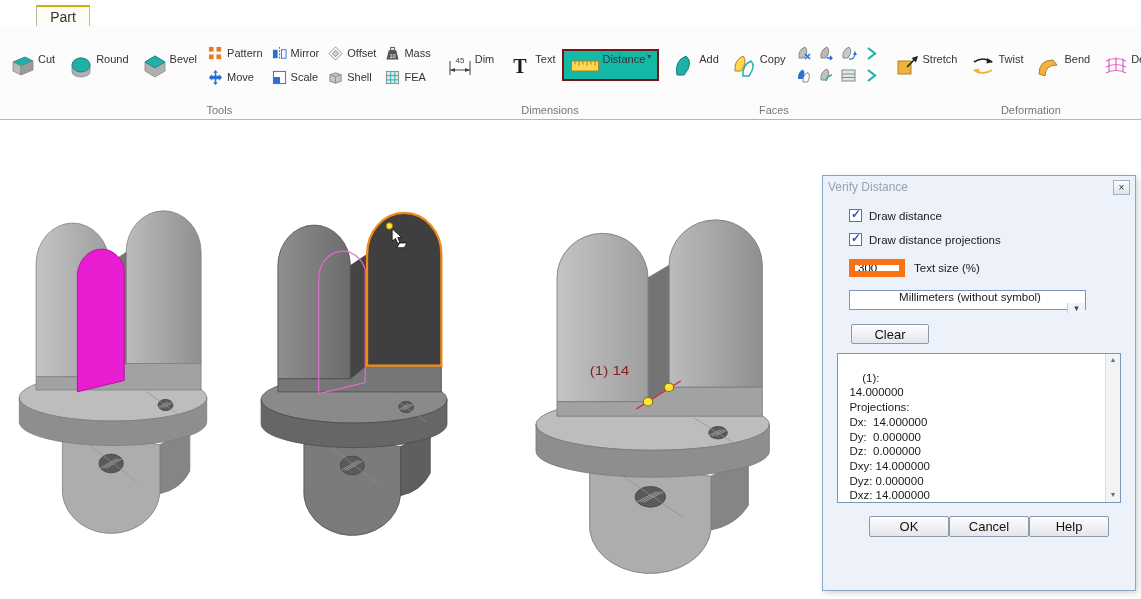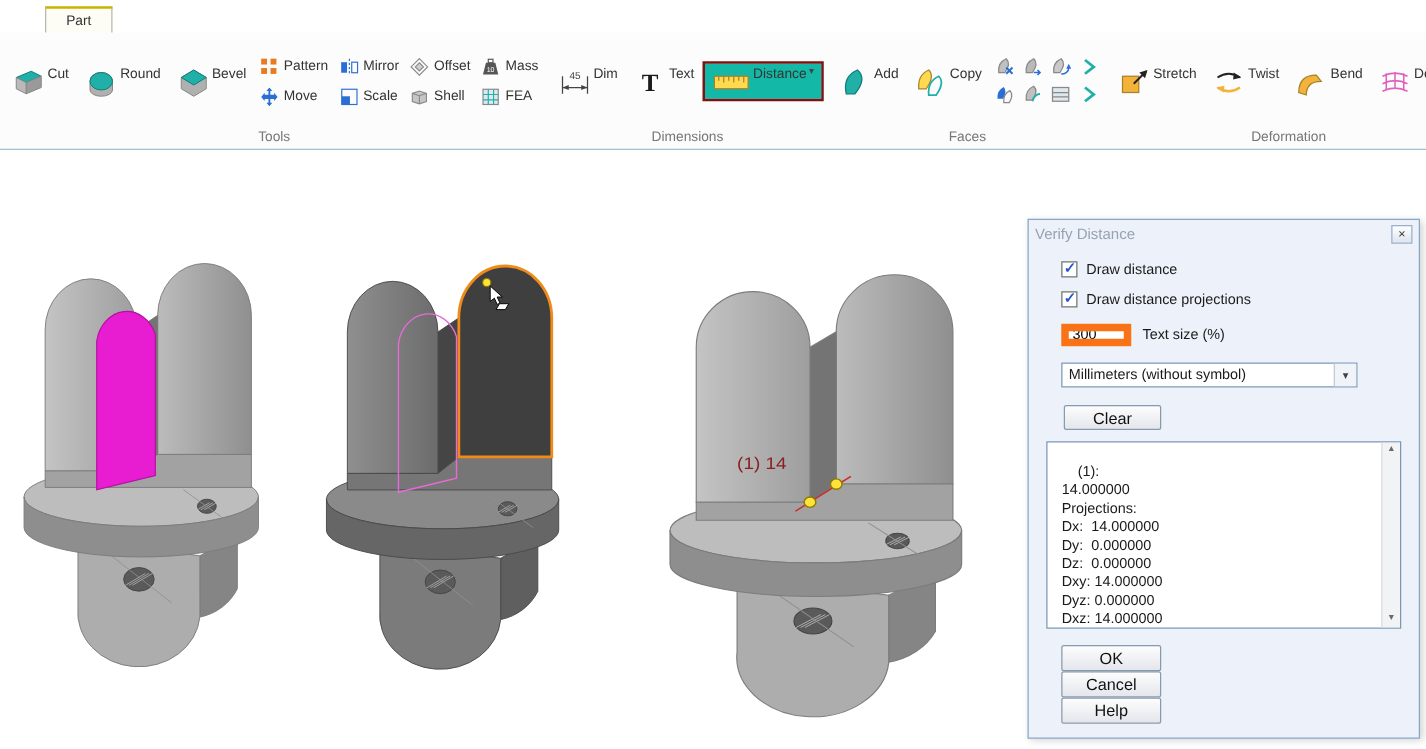--- a/index.html
+++ b/index.html
@@ -3,21 +3,21 @@
 <meta charset="utf-8">
 <style>
   * { box-sizing: border-box; margin: 0; padding: 0; }
   html,body { width:1141px; height:599px; overflow:hidden; background:#fff;
               font-family:"Liberation Sans", sans-serif; }
 
   
   .tabs-row { height:26px; background:#ffffff; display:flex; align-items:flex-end; }
   .tab { margin-left:36px; width:54px; height:21px; background:#fdfdf6;
          border:1px solid #b8b8a8; border-bottom:none; border-top:2px solid #c9b400;
-         font-size:11px; color:#333; display:flex; align-items:center; justify-content:center; }
+         font-size:14px; color:#333; display:flex; align-items:center; justify-content:center; }
   .ribbon { height:94px; background:#fcfcfc; border-bottom:1px solid #9fc0ca;
             display:flex; align-items:stretch; padding:0 2px; }
   .rgroup { display:flex; flex-direction:column; }
   .rgroup-content { flex:1; display:flex; align-items:center; padding:2px 4px; gap:5px; }
   .rgroup-label { height:15px; text-align:center; font-size:11px; color:#767676; }
   .vsep { width:1px; background:#dcdcdc; margin:4px 1px; }
 
   .rb-big { display:flex; flex-direction:row; align-items:flex-start; gap:2px;
             padding:3px 4px 1px; font-size:11px; color:#333; min-width:38px; cursor:default; }
   .rb-big .ic svg { width:26px; height:26px; display:block; }
@@ -53,35 +53,35 @@
   .dlg-close { margin-left:auto; width:17px; height:15px; border:1px solid #9ab0c8;
                background:linear-gradient(#ffffff,#dde4ee); display:flex; align-items:center;
                justify-content:center; font-size:10px; color:#333; cursor:default; }
   .cbrow { display:flex; align-items:center; gap:7px; margin:11px 0 0 26px; }
   .cb { width:13px; height:13px; background:#fff; border:1px solid #707070; position:relative; flex:none; }
   .cb .mark { position:absolute; left:1px; top:-3px; color:#2456c8; font-size:12px; font-weight:bold; }
   .sizerow { display:flex; align-items:center; gap:9px; margin:13px 0 0 26px; }
   .sizerow input { width:56px; height:18px; border:6px solid #f97316; font-size:11.5px;
                    padding:0 3px; font-family:"Liberation Sans",sans-serif; }
   .dropdown { margin:13px 0 0 26px; width:237px; height:20px; border:1px solid #7a96b8;
-              background:#fff; display:flex; align-items:center; padding-left:5px; cursor:default; }
+              background:#fff; display:flex; align-items:center; padding-left:5px; cursor:default;flex-direction:column; }
   .dd-btn { margin-left:auto; width:18px; height:18px; display:flex; align-items:center;
             justify-content:center; color:#444; background:#f0f4f8; border-left:1px solid #c0ccd8;
             font-size:9px; }
   .btn { background:linear-gradient(#fdfdfd,#e4e6ec); border:1px solid #8a9aad; border-radius:2px;
          font-size:13px; color:#111; font-family:"Liberation Sans",sans-serif; cursor:default; }
   .clear-btn { display:block; margin:14px 0 0 28px; width:78px; height:20px; }
   .results { position:relative; margin:9px 14px 0; height:150px; border:1px solid #7a96b8;
              background:#fff; padding:2px 20px 2px 5px; white-space:pre-wrap; line-height:1.28;
              overflow:hidden; }
   .scrolltrack { position:absolute; right:0; top:0; bottom:0; width:15px; background:#f2f3f5;
                  border-left:1px solid #dcdcdc; display:flex; flex-direction:column;
                  justify-content:space-between; align-items:center; font-size:7px; color:#6a6a6a; }
   .scrolltrack span { padding:2px 0; }
-  .dlg-buttons { display:flex; justify-content:flex-end; margin:13px 26px 0;flex-direction:column; }
+  .dlg-buttons { display:flex; justify-content:flex-end; margin:13px 26px 0; }
   .dlg-buttons .btn { width:80px; height:21px; }
 </style>
 </head>
 <body>
 
 <div class="tabs-row">
   <div class="tab">Part</div>
 </div>
 
 <div class="ribbon">

